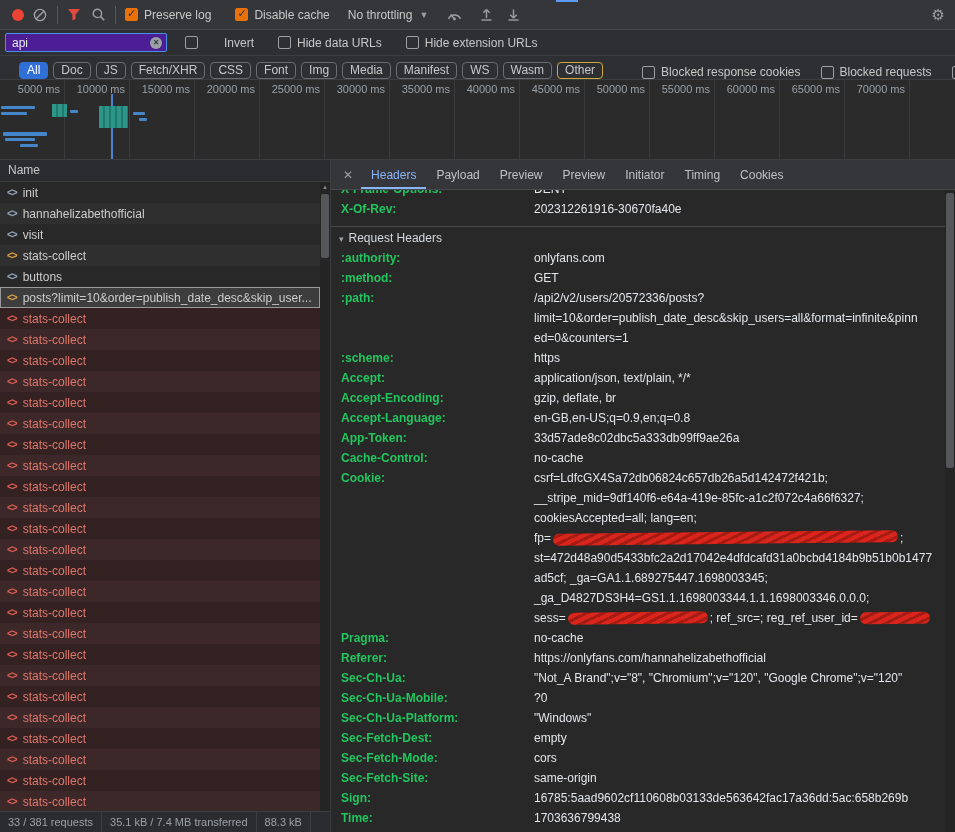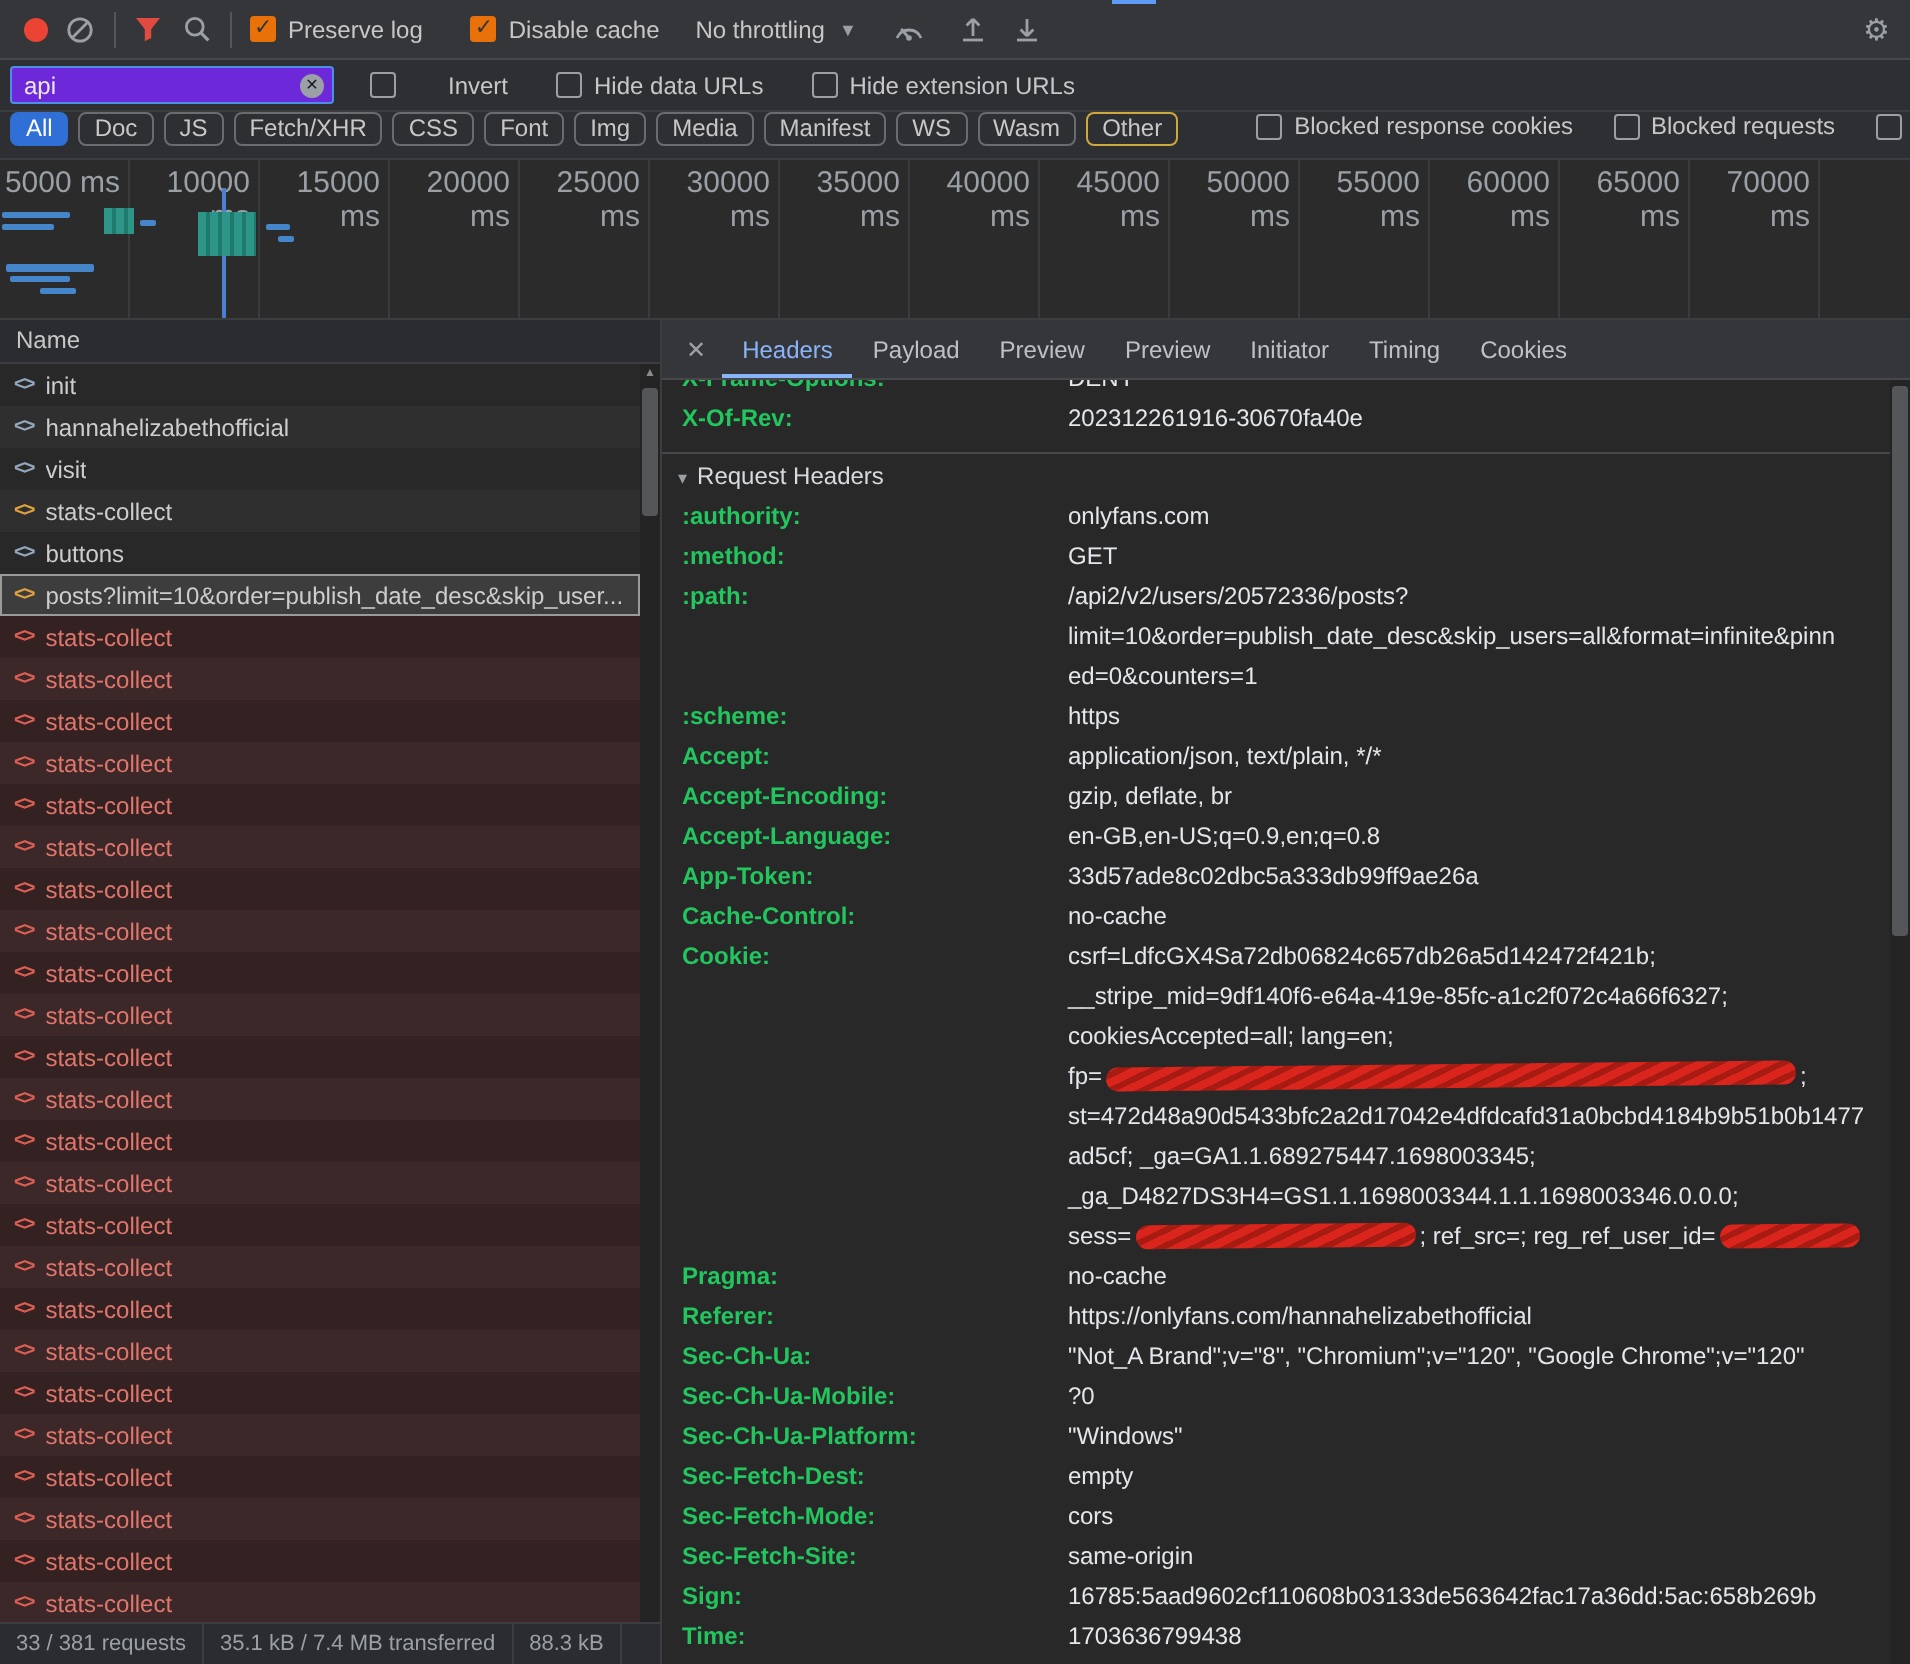--- a/index.html
+++ b/index.html
@@ -21,40 +21,40 @@
   .cb.checked::after { content:"✓"; position:absolute; left:1px; top:-2px; font-size:11px; color:#33343a; font-weight:bold; }
   .throttle { display:inline-flex; align-items:center; margin-left:18px; color:#c7c7c7; }
   .throttle .caret { margin-left:7px; font-size:9px; color:#9aa0a6; }
   .spacer { flex:1; }
   .gear { font-size:15px; color:#9aa0a6; margin-right:2px; }
   .tab-underline-remnant { position:absolute; top:0; left:556px; width:22px; height:2px; background:#5e9bf5; }
 
   
   .filterrow { position:absolute; top:30px; left:0; right:0; height:26px; background:#2e2f33;
                border-bottom:1px solid #3c3d41; display:flex; align-items:center; padding-left:5px; }
-  .filterbox { width:162px; height:19px; background:#6d28d9; border:1px solid #4a8fe8; border-radius:2px;
+  .filterbox { width:162px; height:19px; background:#4c1d95; border:1px solid #4a8fe8; border-radius:2px;
                display:flex; align-items:center; padding:0 4px 0 6px; }
   .filterbox input { flex:1; background:transparent; border:none; outline:none; color:#e8eaed;
                      font-family:inherit; font-size:12px; min-width:0; }
   .clearbtn { width:12px; height:12px; border-radius:50%; background:#9aa0a6; color:#17191c;
               font-size:8px; line-height:12px; text-align:center; flex:none; font-weight:bold; }
 
   
   .typesrow { position:absolute; top:56px; left:0; right:0; height:24px; background:#2e2f33;
-              border-bottom:1px solid #3c3d41; display:flex; align-items:flex-start; padding-left:5px; }
+              border-bottom:1px solid #3c3d41; display:flex; align-items:flex-end; padding-left:19px; }
   .chip { height:17px; line-height:15px; padding:0 7px; border:1px solid #6b6c70; border-radius:4px;
           margin-right:5px; color:#c7c7c7; flex:none; }
   .chip.selected { background:var(--selected-chip-blue,#2f6fd6); border-color:var(--selected-chip-blue,#2f6fd6); color:#fff; }
   .chip.accent-yellow { border-color:#cda83b; }
 
   
   .timeline { position:absolute; top:80px; left:0; right:0; height:80px; background:#2b2b2b;
               border-bottom:1px solid #3c3d41; overflow:hidden; }
   .tl-cells { display:flex; height:100%; }
-  .tl-cell { width:65px; flex:none; border-right:1px solid #3a3b3f; font-size:15px; color:#9aa0a6;
+  .tl-cell { width:65px; flex:none; border-right:1px solid #3a3b3f; font-size:11px; color:#9aa0a6;
              text-align:right; padding:3px 4px 0 0; }
   .wf { position:absolute; background:#4585c9; height:3px; border-radius:1px; }
   .wfb { position:absolute; background:repeating-linear-gradient(90deg,#2e9688 0 4px,#1f7a6e 4px 6px); }
   .wfline { position:absolute; width:2px; background:#4b7fd0; }
 
   
   .main { position:absolute; top:160px; left:0; right:0; bottom:0; display:flex; }
   .left { width:331px; flex:none; border-right:1px solid #3c3d41; position:relative; background:#282828; }
   .name-header { height:22px; line-height:21px; border-bottom:1px solid #3c3d41; padding-left:8px;
                  background:#2b2c30; color:#c7c7c7; }

